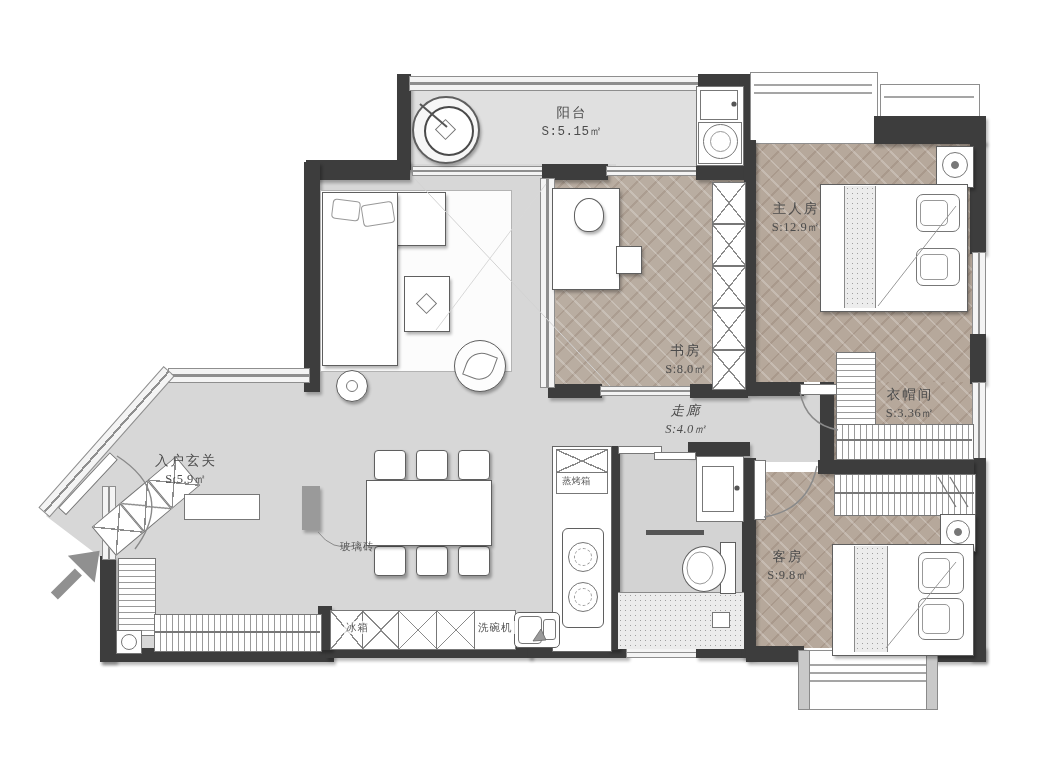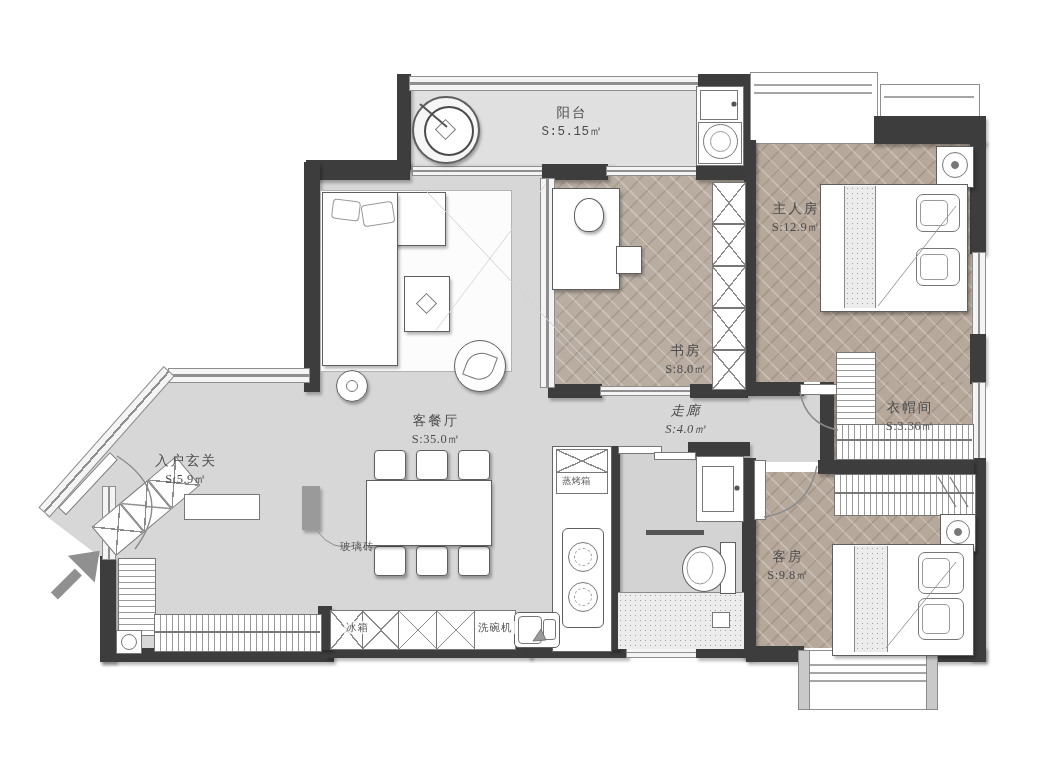--- a/index.html
+++ b/index.html
@@ -251,31 +251,27 @@
     <div class="ra">S:12.9㎡</div>
   </div>
   <div class="room-label" style="left:626px;top:342px;">
     <div class="rn">书房</div>
     <div class="ra">S:8.0㎡</div>
   </div>
   <div class="room-label" style="left:626px;top:402px;font-style:italic;">
     <div class="rn">走廊</div>
     <div class="ra">S:4.0㎡</div>
   </div>
-  <div class="room-label" style="left:850px;top:399px;">
+  <div class="room-label" style="left:850px;top:386px;">
     <div class="rn">衣帽间</div>
     <div class="ra">S:3.36㎡</div>
   </div>
   <div class="room-label" style="left:126px;top:452px;">
     <div class="rn">入户玄关</div>
     <div class="ra">S:5.9㎡</div>
-  </div>
-  <div class="room-label" style="left:376px;top:412px;">
-    <div class="rn">客餐厅</div>
-    <div class="ra">S:35.0㎡</div>
   </div>
   <div class="room-label" style="left:728px;top:548px;">
     <div class="rn">客房</div>
     <div class="ra">S:9.8㎡</div>
   </div>
 
   <div class="mini-label" style="left:560px;top:475px;font-size:9.5px;letter-spacing:0;background:transparent;">蒸烤箱</div>
   <div class="mini-label" style="left:338px;top:540px;background:transparent;">玻璃砖</div>
   <div class="mini-label" style="left:344px;top:621px;">冰箱</div>
   <div class="mini-label" style="left:476px;top:621px;">洗碗机</div>

